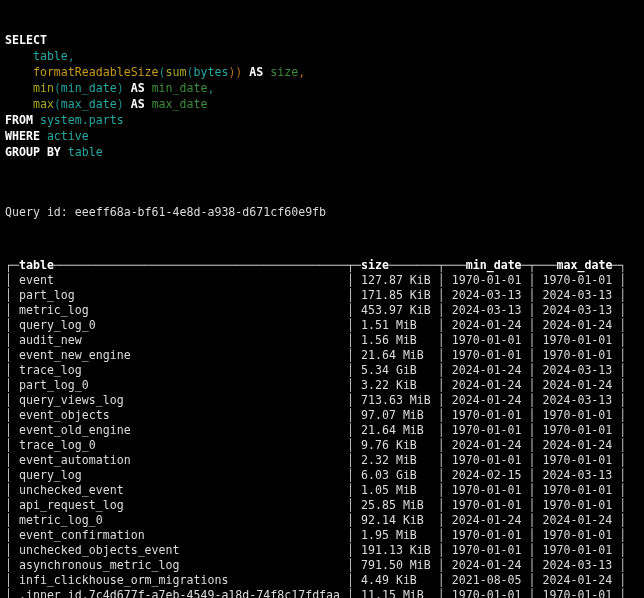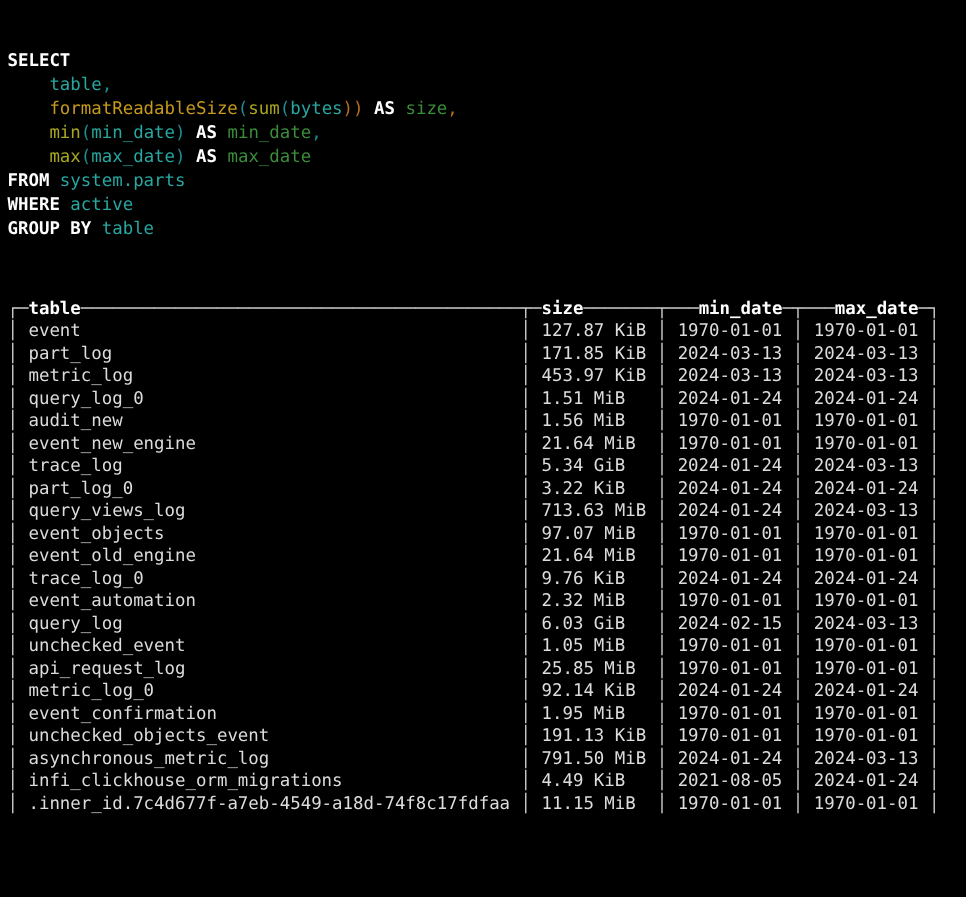--- a/index.html
+++ b/index.html
@@ -27,14 +27,15 @@
   .hdr{color:#ffffff;font-weight:bold;}
   .cell{display:inline-block;color:#dcdcdc;white-space:pre;}
   .cell.left{text-align:left;}
   .cell.right{text-align:center;}
 </style>
 </head>
 <body>
 
 <div class="terminal">
   <div id="query-block"><div class="qline"><span class="kw">SELECT</span></div><div class="qline"><span class="tx">    </span><span class="id">table</span><span class="pt">,</span></div><div class="qline"><span class="tx">    </span><span class="fn">formatReadableSize</span><span class="pt">(</span><span class="ag">sum</span><span class="pt">(</span><span class="id">bytes</span><span class="po">))</span><span class="tx"> </span><span class="kw">AS</span><span class="tx"> </span><span class="al">size</span><span class="po">,</span></div><div class="qline"><span class="tx">    </span><span class="ag">min</span><span class="pt">(</span><span class="id">min_date</span><span class="pt">)</span><span class="tx"> </span><span class="kw">AS</span><span class="tx"> </span><span class="al">min_date</span><span class="pt">,</span></div><div class="qline"><span class="tx">    </span><span class="ag">max</span><span class="pt">(</span><span class="id">max_date</span><span class="pt">)</span><span class="tx"> </span><span class="kw">AS</span><span class="tx"> </span><span class="al">max_date</span></div><div class="qline"><span class="kw">FROM</span><span class="tx"> </span><span class="id">system.parts</span></div><div class="qline"><span class="kw">WHERE</span><span class="tx"> </span><span class="id">active</span></div><div class="qline"><span class="kw">GROUP BY</span><span class="tx"> </span><span class="id">table</span></div></div>
+  <div id="query-id-line" class="qline">Query id: eeeff68a-bf61-4e8d-a938-d671cf60e9fb</div>
   <div id="result-table"><div class="tline"><span class="border">┌</span><span class="border">─</span><span class="hdr">table</span><span class="border">──────────────────────────────────────────</span><span class="border">┬</span><span class="border">─</span><span class="hdr">size</span><span class="border">───────</span><span class="border">┬</span><span class="border">───</span><span class="hdr">min_date</span><span class="border">─</span><span class="border">┬</span><span class="border">───</span><span class="hdr">max_date</span><span class="border">─</span><span class="border">┐</span></div><div class="tline"><span class="border">│</span><span class="tx"> </span><span class="cell left" style="width: 46ch;">event</span><span class="tx"> </span><span class="border">│</span><span class="tx"> </span><span class="cell left" style="width: 10ch;">127.87 KiB</span><span class="tx"> </span><span class="border">│</span><span class="tx"> </span><span class="cell right" style="width: 10ch;">1970-01-01</span><span class="tx"> </span><span class="border">│</span><span class="tx"> </span><span class="cell right" style="width: 10ch;">1970-01-01</span><span class="tx"> </span><span class="border">│</span></div><div class="tline"><span class="border">│</span><span class="tx"> </span><span class="cell left" style="width: 46ch;">part_log</span><span class="tx"> </span><span class="border">│</span><span class="tx"> </span><span class="cell left" style="width: 10ch;">171.85 KiB</span><span class="tx"> </span><span class="border">│</span><span class="tx"> </span><span class="cell right" style="width: 10ch;">2024-03-13</span><span class="tx"> </span><span class="border">│</span><span class="tx"> </span><span class="cell right" style="width: 10ch;">2024-03-13</span><span class="tx"> </span><span class="border">│</span></div><div class="tline"><span class="border">│</span><span class="tx"> </span><span class="cell left" style="width: 46ch;">metric_log</span><span class="tx"> </span><span class="border">│</span><span class="tx"> </span><span class="cell left" style="width: 10ch;">453.97 KiB</span><span class="tx"> </span><span class="border">│</span><span class="tx"> </span><span class="cell right" style="width: 10ch;">2024-03-13</span><span class="tx"> </span><span class="border">│</span><span class="tx"> </span><span class="cell right" style="width: 10ch;">2024-03-13</span><span class="tx"> </span><span class="border">│</span></div><div class="tline"><span class="border">│</span><span class="tx"> </span><span class="cell left" style="width: 46ch;">query_log_0</span><span class="tx"> </span><span class="border">│</span><span class="tx"> </span><span class="cell left" style="width: 10ch;">1.51 MiB</span><span class="tx"> </span><span class="border">│</span><span class="tx"> </span><span class="cell right" style="width: 10ch;">2024-01-24</span><span class="tx"> </span><span class="border">│</span><span class="tx"> </span><span class="cell right" style="width: 10ch;">2024-01-24</span><span class="tx"> </span><span class="border">│</span></div><div class="tline"><span class="border">│</span><span class="tx"> </span><span class="cell left" style="width: 46ch;">audit_new</span><span class="tx"> </span><span class="border">│</span><span class="tx"> </span><span class="cell left" style="width: 10ch;">1.56 MiB</span><span class="tx"> </span><span class="border">│</span><span class="tx"> </span><span class="cell right" style="width: 10ch;">1970-01-01</span><span class="tx"> </span><span class="border">│</span><span class="tx"> </span><span class="cell right" style="width: 10ch;">1970-01-01</span><span class="tx"> </span><span class="border">│</span></div><div class="tline"><span class="border">│</span><span class="tx"> </span><span class="cell left" style="width: 46ch;">event_new_engine</span><span class="tx"> </span><span class="border">│</span><span class="tx"> </span><span class="cell left" style="width: 10ch;">21.64 MiB</span><span class="tx"> </span><span class="border">│</span><span class="tx"> </span><span class="cell right" style="width: 10ch;">1970-01-01</span><span class="tx"> </span><span class="border">│</span><span class="tx"> </span><span class="cell right" style="width: 10ch;">1970-01-01</span><span class="tx"> </span><span class="border">│</span></div><div class="tline"><span class="border">│</span><span class="tx"> </span><span class="cell left" style="width: 46ch;">trace_log</span><span class="tx"> </span><span class="border">│</span><span class="tx"> </span><span class="cell left" style="width: 10ch;">5.34 GiB</span><span class="tx"> </span><span class="border">│</span><span class="tx"> </span><span class="cell right" style="width: 10ch;">2024-01-24</span><span class="tx"> </span><span class="border">│</span><span class="tx"> </span><span class="cell right" style="width: 10ch;">2024-03-13</span><span class="tx"> </span><span class="border">│</span></div><div class="tline"><span class="border">│</span><span class="tx"> </span><span class="cell left" style="width: 46ch;">part_log_0</span><span class="tx"> </span><span class="border">│</span><span class="tx"> </span><span class="cell left" style="width: 10ch;">3.22 KiB</span><span class="tx"> </span><span class="border">│</span><span class="tx"> </span><span class="cell right" style="width: 10ch;">2024-01-24</span><span class="tx"> </span><span class="border">│</span><span class="tx"> </span><span class="cell right" style="width: 10ch;">2024-01-24</span><span class="tx"> </span><span class="border">│</span></div><div class="tline"><span class="border">│</span><span class="tx"> </span><span class="cell left" style="width: 46ch;">query_views_log</span><span class="tx"> </span><span class="border">│</span><span class="tx"> </span><span class="cell left" style="width: 10ch;">713.63 MiB</span><span class="tx"> </span><span class="border">│</span><span class="tx"> </span><span class="cell right" style="width: 10ch;">2024-01-24</span><span class="tx"> </span><span class="border">│</span><span class="tx"> </span><span class="cell right" style="width: 10ch;">2024-03-13</span><span class="tx"> </span><span class="border">│</span></div><div class="tline"><span class="border">│</span><span class="tx"> </span><span class="cell left" style="width: 46ch;">event_objects</span><span class="tx"> </span><span class="border">│</span><span class="tx"> </span><span class="cell left" style="width: 10ch;">97.07 MiB</span><span class="tx"> </span><span class="border">│</span><span class="tx"> </span><span class="cell right" style="width: 10ch;">1970-01-01</span><span class="tx"> </span><span class="border">│</span><span class="tx"> </span><span class="cell right" style="width: 10ch;">1970-01-01</span><span class="tx"> </span><span class="border">│</span></div><div class="tline"><span class="border">│</span><span class="tx"> </span><span class="cell left" style="width: 46ch;">event_old_engine</span><span class="tx"> </span><span class="border">│</span><span class="tx"> </span><span class="cell left" style="width: 10ch;">21.64 MiB</span><span class="tx"> </span><span class="border">│</span><span class="tx"> </span><span class="cell right" style="width: 10ch;">1970-01-01</span><span class="tx"> </span><span class="border">│</span><span class="tx"> </span><span class="cell right" style="width: 10ch;">1970-01-01</span><span class="tx"> </span><span class="border">│</span></div><div class="tline"><span class="border">│</span><span class="tx"> </span><span class="cell left" style="width: 46ch;">trace_log_0</span><span class="tx"> </span><span class="border">│</span><span class="tx"> </span><span class="cell left" style="width: 10ch;">9.76 KiB</span><span class="tx"> </span><span class="border">│</span><span class="tx"> </span><span class="cell right" style="width: 10ch;">2024-01-24</span><span class="tx"> </span><span class="border">│</span><span class="tx"> </span><span class="cell right" style="width: 10ch;">2024-01-24</span><span class="tx"> </span><span class="border">│</span></div><div class="tline"><span class="border">│</span><span class="tx"> </span><span class="cell left" style="width: 46ch;">event_automation</span><span class="tx"> </span><span class="border">│</span><span class="tx"> </span><span class="cell left" style="width: 10ch;">2.32 MiB</span><span class="tx"> </span><span class="border">│</span><span class="tx"> </span><span class="cell right" style="width: 10ch;">1970-01-01</span><span class="tx"> </span><span class="border">│</span><span class="tx"> </span><span class="cell right" style="width: 10ch;">1970-01-01</span><span class="tx"> </span><span class="border">│</span></div><div class="tline"><span class="border">│</span><span class="tx"> </span><span class="cell left" style="width: 46ch;">query_log</span><span class="tx"> </span><span class="border">│</span><span class="tx"> </span><span class="cell left" style="width: 10ch;">6.03 GiB</span><span class="tx"> </span><span class="border">│</span><span class="tx"> </span><span class="cell right" style="width: 10ch;">2024-02-15</span><span class="tx"> </span><span class="border">│</span><span class="tx"> </span><span class="cell right" style="width: 10ch;">2024-03-13</span><span class="tx"> </span><span class="border">│</span></div><div class="tline"><span class="border">│</span><span class="tx"> </span><span class="cell left" style="width: 46ch;">unchecked_event</span><span class="tx"> </span><span class="border">│</span><span class="tx"> </span><span class="cell left" style="width: 10ch;">1.05 MiB</span><span class="tx"> </span><span class="border">│</span><span class="tx"> </span><span class="cell right" style="width: 10ch;">1970-01-01</span><span class="tx"> </span><span class="border">│</span><span class="tx"> </span><span class="cell right" style="width: 10ch;">1970-01-01</span><span class="tx"> </span><span class="border">│</span></div><div class="tline"><span class="border">│</span><span class="tx"> </span><span class="cell left" style="width: 46ch;">api_request_log</span><span class="tx"> </span><span class="border">│</span><span class="tx"> </span><span class="cell left" style="width: 10ch;">25.85 MiB</span><span class="tx"> </span><span class="border">│</span><span class="tx"> </span><span class="cell right" style="width: 10ch;">1970-01-01</span><span class="tx"> </span><span class="border">│</span><span class="tx"> </span><span class="cell right" style="width: 10ch;">1970-01-01</span><span class="tx"> </span><span class="border">│</span></div><div class="tline"><span class="border">│</span><span class="tx"> </span><span class="cell left" style="width: 46ch;">metric_log_0</span><span class="tx"> </span><span class="border">│</span><span class="tx"> </span><span class="cell left" style="width: 10ch;">92.14 KiB</span><span class="tx"> </span><span class="border">│</span><span class="tx"> </span><span class="cell right" style="width: 10ch;">2024-01-24</span><span class="tx"> </span><span class="border">│</span><span class="tx"> </span><span class="cell right" style="width: 10ch;">2024-01-24</span><span class="tx"> </span><span class="border">│</span></div><div class="tline"><span class="border">│</span><span class="tx"> </span><span class="cell left" style="width: 46ch;">event_confirmation</span><span class="tx"> </span><span class="border">│</span><span class="tx"> </span><span class="cell left" style="width: 10ch;">1.95 MiB</span><span class="tx"> </span><span class="border">│</span><span class="tx"> </span><span class="cell right" style="width: 10ch;">1970-01-01</span><span class="tx"> </span><span class="border">│</span><span class="tx"> </span><span class="cell right" style="width: 10ch;">1970-01-01</span><span class="tx"> </span><span class="border">│</span></div><div class="tline"><span class="border">│</span><span class="tx"> </span><span class="cell left" style="width: 46ch;">unchecked_objects_event</span><span class="tx"> </span><span class="border">│</span><span class="tx"> </span><span class="cell left" style="width: 10ch;">191.13 KiB</span><span class="tx"> </span><span class="border">│</span><span class="tx"> </span><span class="cell right" style="width: 10ch;">1970-01-01</span><span class="tx"> </span><span class="border">│</span><span class="tx"> </span><span class="cell right" style="width: 10ch;">1970-01-01</span><span class="tx"> </span><span class="border">│</span></div><div class="tline"><span class="border">│</span><span class="tx"> </span><span class="cell left" style="width: 46ch;">asynchronous_metric_log</span><span class="tx"> </span><span class="border">│</span><span class="tx"> </span><span class="cell left" style="width: 10ch;">791.50 MiB</span><span class="tx"> </span><span class="border">│</span><span class="tx"> </span><span class="cell right" style="width: 10ch;">2024-01-24</span><span class="tx"> </span><span class="border">│</span><span class="tx"> </span><span class="cell right" style="width: 10ch;">2024-03-13</span><span class="tx"> </span><span class="border">│</span></div><div class="tline"><span class="border">│</span><span class="tx"> </span><span class="cell left" style="width: 46ch;">infi_clickhouse_orm_migrations</span><span class="tx"> </span><span class="border">│</span><span class="tx"> </span><span class="cell left" style="width: 10ch;">4.49 KiB</span><span class="tx"> </span><span class="border">│</span><span class="tx"> </span><span class="cell right" style="width: 10ch;">2021-08-05</span><span class="tx"> </span><span class="border">│</span><span class="tx"> </span><span class="cell right" style="width: 10ch;">2024-01-24</span><span class="tx"> </span><span class="border">│</span></div><div class="tline"><span class="border">│</span><span class="tx"> </span><span class="cell left" style="width: 46ch;">.inner_id.7c4d677f-a7eb-4549-a18d-74f8c17fdfaa</span><span class="tx"> </span><span class="border">│</span><span class="tx"> </span><span class="cell left" style="width: 10ch;">11.15 MiB</span><span class="tx"> </span><span class="border">│</span><span class="tx"> </span><span class="cell right" style="width: 10ch;">1970-01-01</span><span class="tx"> </span><span class="border">│</span><span class="tx"> </span><span class="cell right" style="width: 10ch;">1970-01-01</span><span class="tx"> </span><span class="border">│</span></div></div>
 </div>
 
 </body></html>

